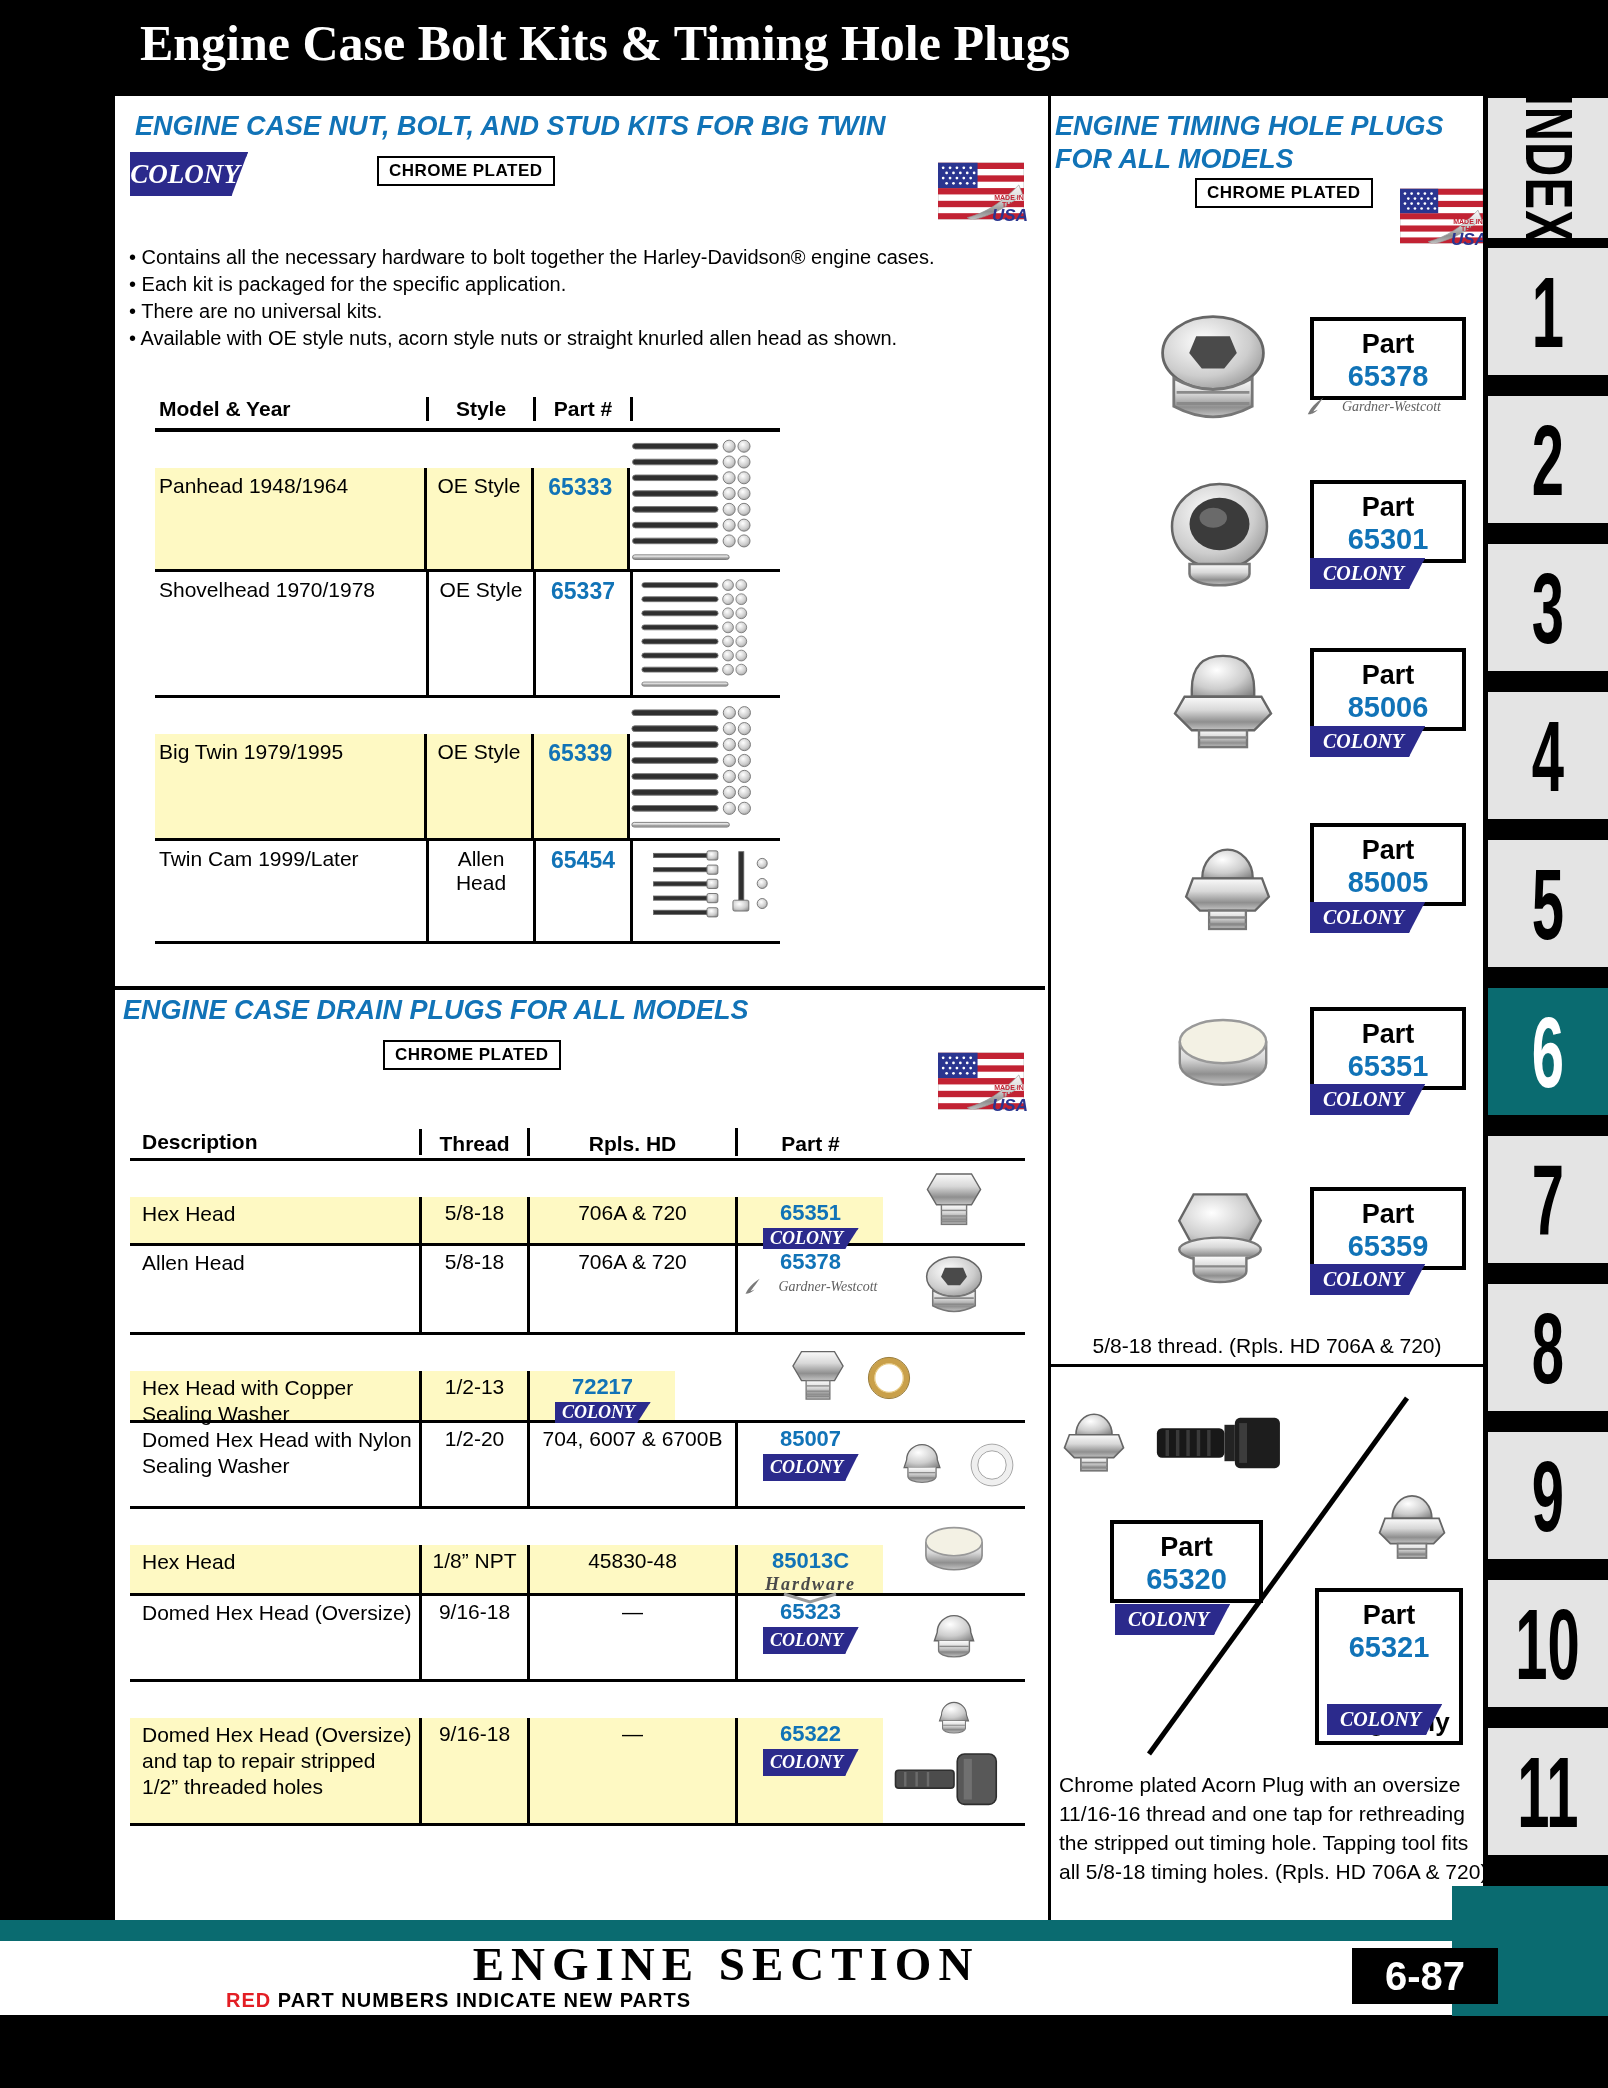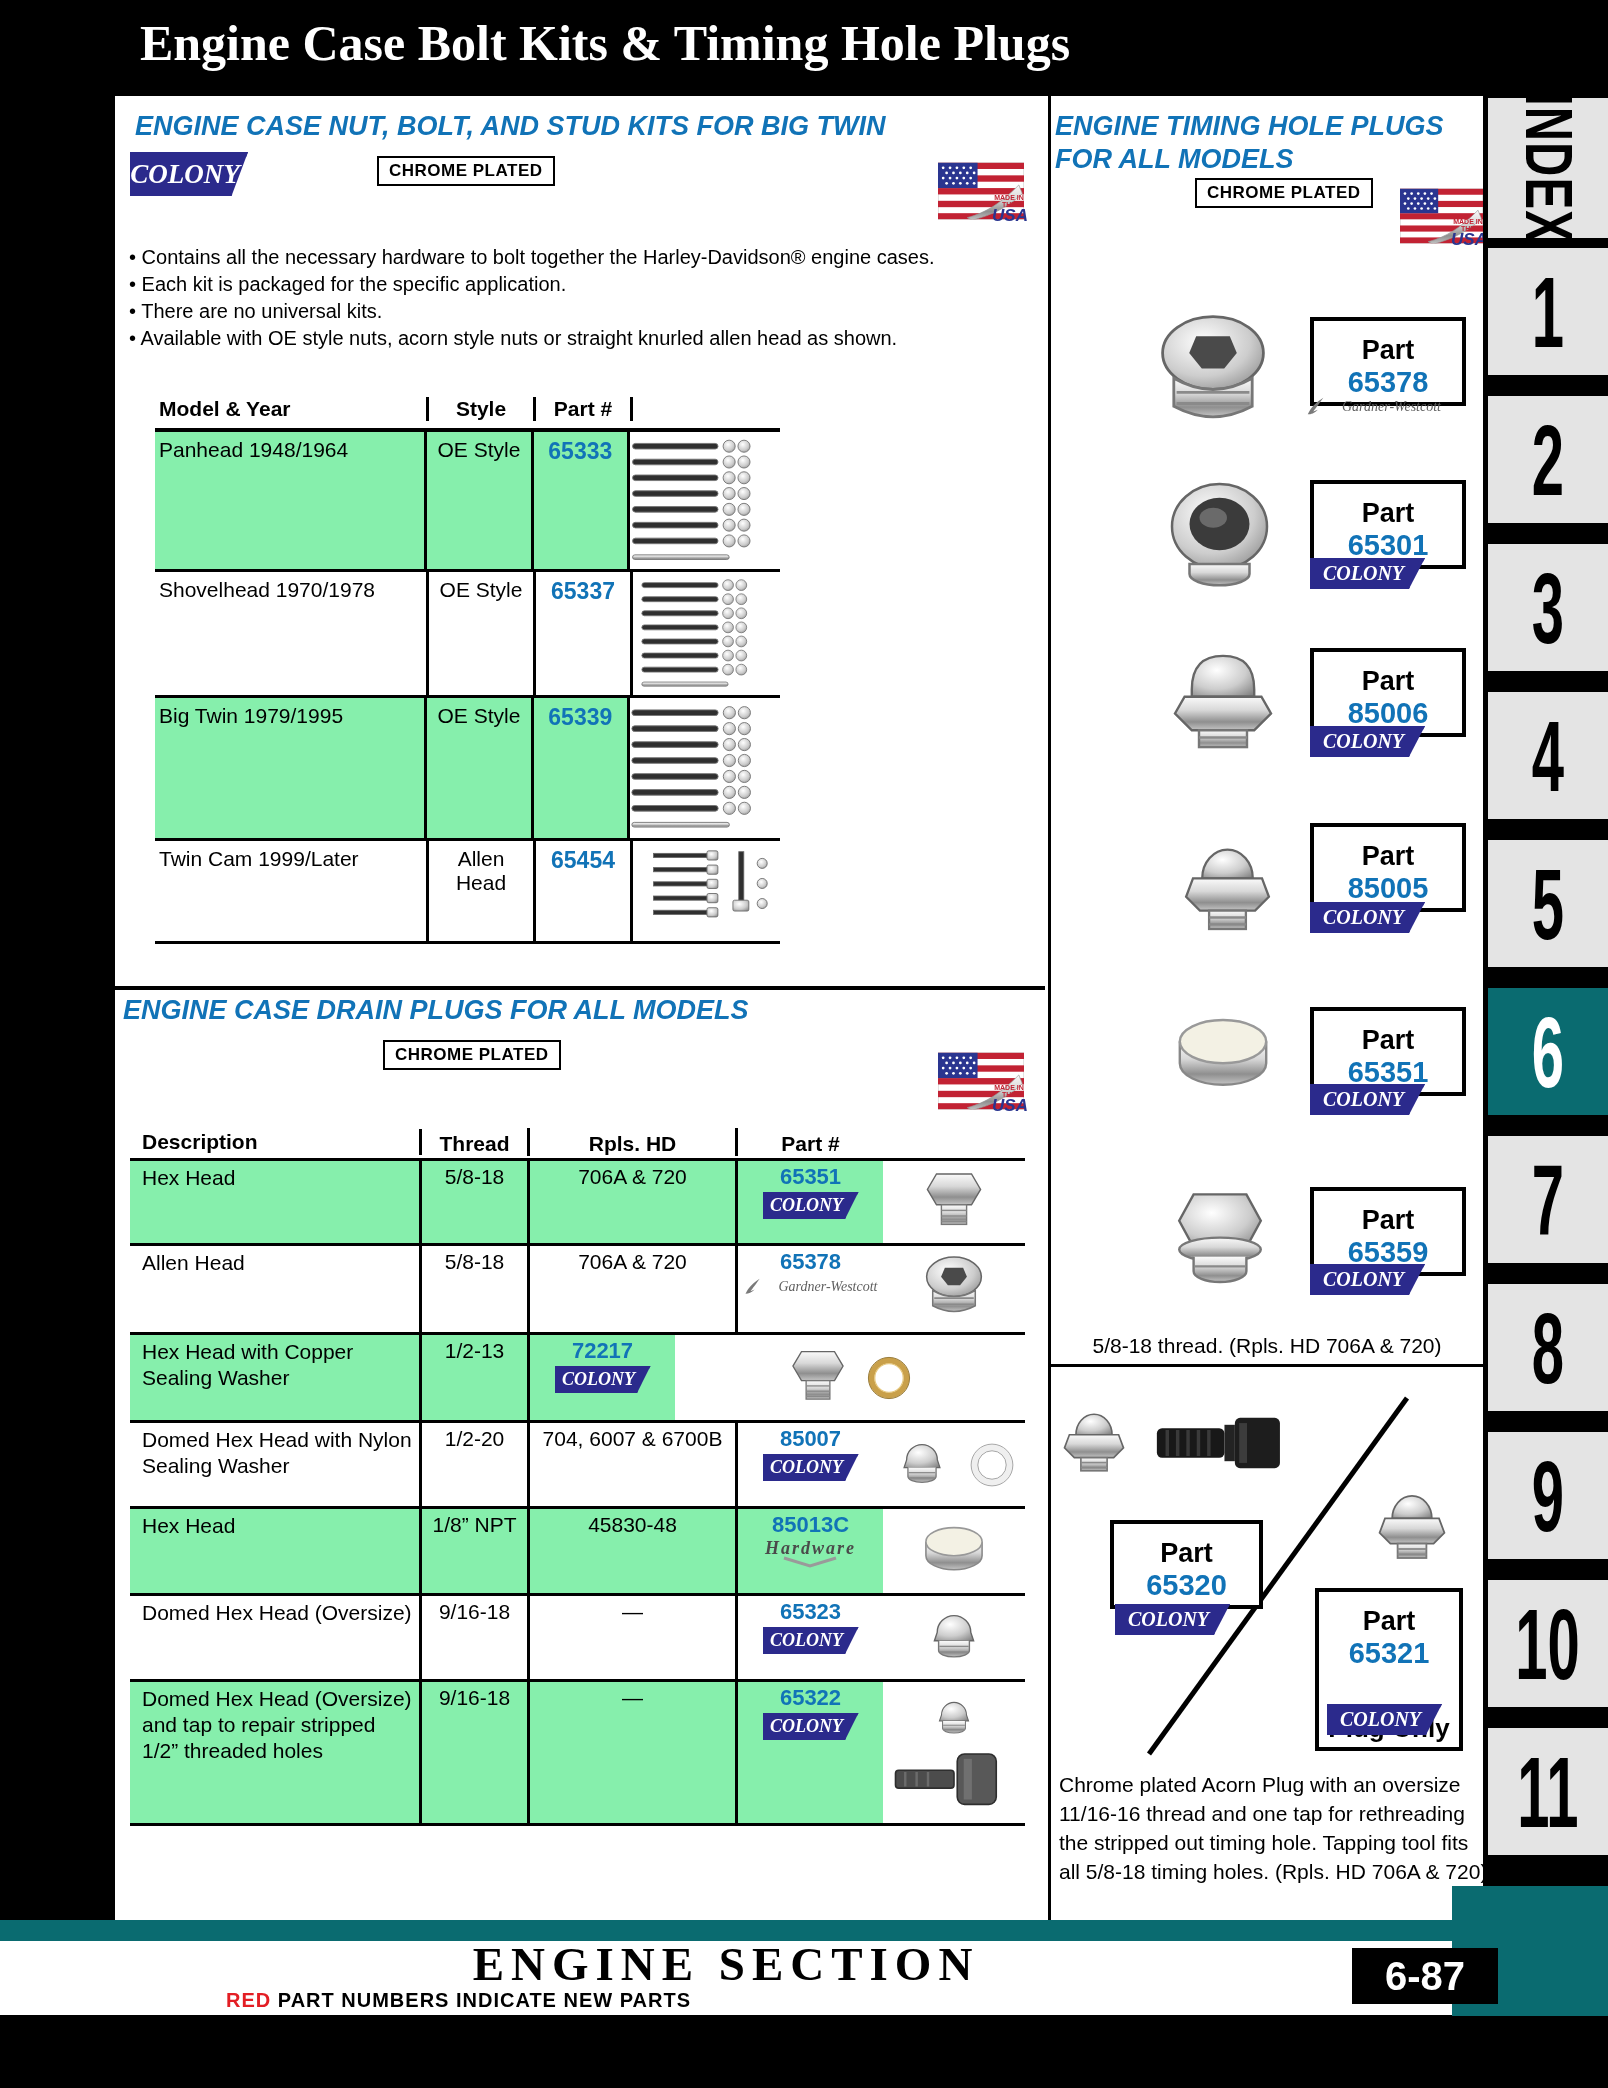--- a/index.html
+++ b/index.html
@@ -54,42 +54,42 @@
   
   .t1{position:absolute;left:40px;top:294px;width:625px;font-size:21px;}
   .t1 .hdr{display:flex;font-weight:bold;border-bottom:4px solid #000;height:38px;align-items:center;}
   .t1 .row{display:flex;border-bottom:3px solid #000;}
   .t1 .cm{width:265px;padding:6px 2px 0 4px;border-right:3px solid #000;}
   .t1 .cs{width:100px;padding:6px 2px 0 2px;text-align:center;border-right:3px solid #000;}
   .t1 .cp{width:90px;padding:6px 2px 0 2px;text-align:center;border-right:3px solid #000;}
   .t1 .ci{flex:1;display:flex;justify-content:center;align-items:flex-start;padding-top:4px;}
   .t1 .hdr .cm,.t1 .hdr .cs,.t1 .hdr .cp{padding-top:0;}
   .t1 .part{color:#1173b7;font-weight:bold;font-size:23px;}
-  .bgblue{background:#86efac;}
+  .bgblue{background:#fef9c3;margin-top:36px;}
   .r1{height:137px}.r2{height:123px}.r3{height:140px}.r4{height:100px}
 
   
   .hdiv{position:absolute;left:0;top:890px;width:930px;height:4px;background:#000;}
 
   
   .t2{position:absolute;left:15px;top:1030px;width:895px;font-size:21px;}
   .t2 .hdr{display:flex;font-weight:bold;border-bottom:3px solid #000;height:32px;align-items:center;}
   .t2 .row{display:flex;border-bottom:3px solid #000;}
   .t2 .cd{width:275px;padding:4px 2px 0 12px;border-right:3px solid #000;line-height:26px;}
   .t2 .ct{width:105px;padding:4px 0 0 0;text-align:center;border-right:3px solid #000;}
   .t2 .cr{width:205px;padding:4px 0 0 0;text-align:center;border-right:3px solid #000;}
   .t2 .cp{width:145px;padding:4px 0 0 0;display:flex;flex-direction:column;align-items:center;gap:3px;}
   .t2 .ci{flex:1;display:flex;justify-content:center;align-items:center;gap:6px;}
   .t2 .part{color:#1173b7;font-weight:bold;font-size:22px;line-height:24px;}
   .t2 .hdr .cd{padding-top:0;}
   .q1{height:82px}.q2{height:86px}.q3{height:85px}.q4{height:83px}.q5{height:84px}.q6{height:83px}.q7{height:141px}
 
   
   .part-box{position:absolute;width:148px;border:4px solid #000;background:#fff;text-align:center;
-      padding:14px 0 4px 0;}
+      padding:8px 0 4px 0;}
   .part-box .lbl{font-size:27px;font-weight:bold;line-height:31px;display:block;}
   .part-box .num{font-size:29px;font-weight:bold;line-height:32px;color:#1173b7;display:block;}
   .part-box .suf{font-size:26px;font-weight:bold;line-height:30px;display:block;margin-top:44px;}
 
   .photo{display:block;}
   .pabs{position:absolute;}
 
   .thread-note{position:absolute;left:940px;top:1238px;width:424px;text-align:center;font-size:21px;}
   .hdiv2{position:absolute;left:936px;top:1268px;width:432px;height:3px;background:#000;}
   .oversize-text{position:absolute;left:944px;top:1674px;width:430px;font-size:21px;line-height:29px;}

